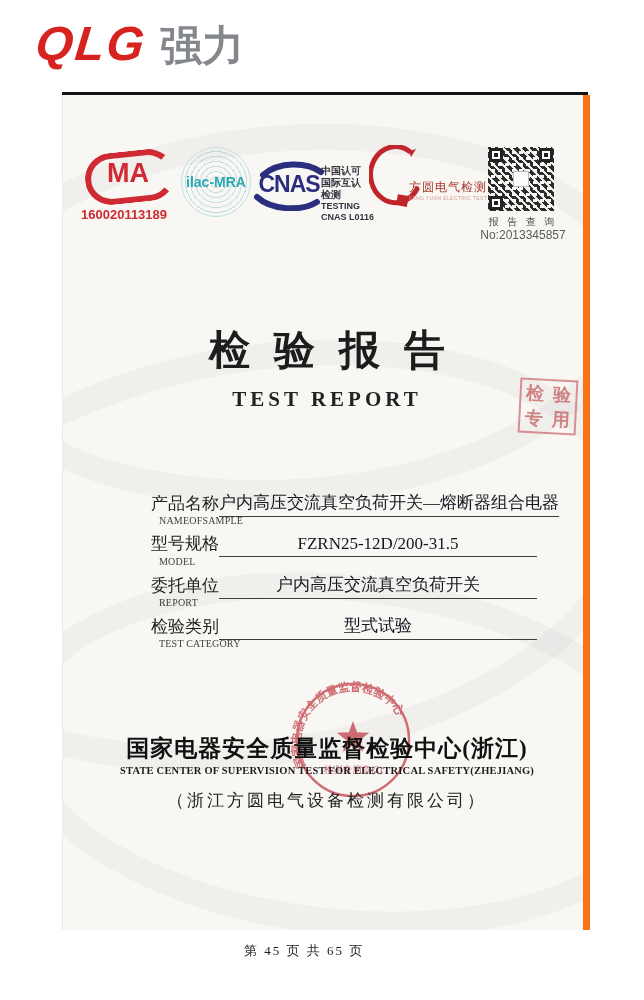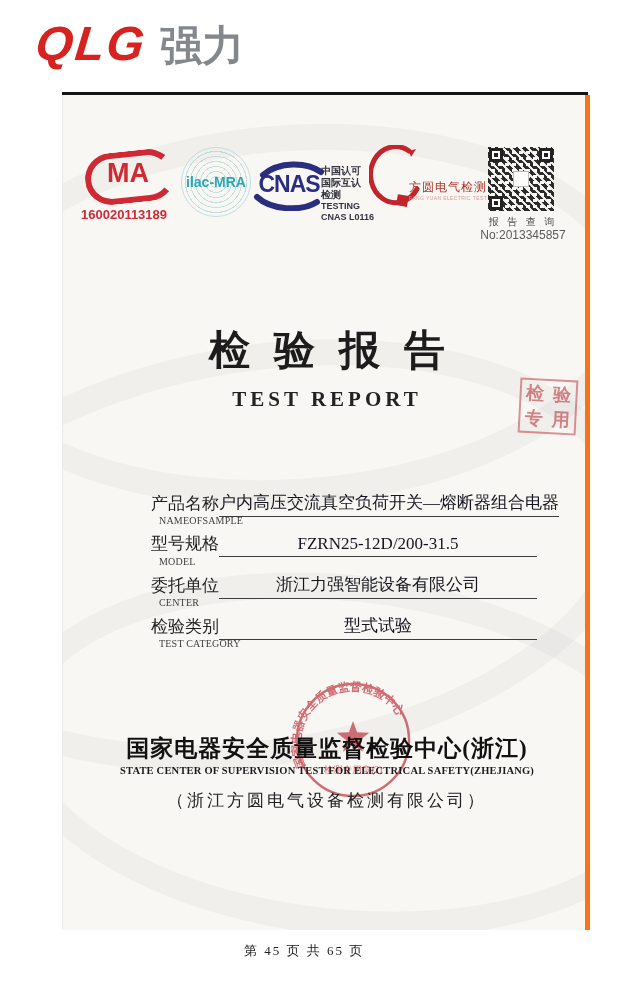--- a/index.html
+++ b/index.html
@@ -10,21 +10,21 @@
   
   .brand { position:absolute; left:36px; top:20px; display:flex; align-items:baseline;
            font-family:"Liberation Sans", sans-serif; }
   .brand-qlg { color:#d7231f; font-weight:900; font-style:italic; font-size:48px;
                letter-spacing:2px; transform:skewX(-6deg); line-height:1; }
   .brand-cn  { color:#84888d; font-weight:900; font-size:42px; margin-left:14px; line-height:1; }
   .top-rule { position:absolute; left:62px; top:92px; width:526px; height:3px; background:#141414; }
 
   
   .scan { position:absolute; left:62px; top:95px; width:528px; height:835px;
-          background:#f8f7f4; border-right:5px solid #f97316; border-left:1px solid #eceae6;
+          background:#f8f7f4; border-right:7px solid #f97316; border-left:1px solid #eceae6;
           overflow:hidden;padding-left:31px; }
   .wm { position:absolute; border:26px solid rgba(196,202,196,0.16); border-radius:50%; }
   .wm1 { width:760px; height:420px; left:-180px; top:250px; transform:rotate(-9deg); }
   .wm2 { width:680px; height:360px; left:-60px; top:480px; transform:rotate(6deg); }
   .wm3 { width:700px; height:380px; left:-120px; top:30px; transform:rotate(-4deg); }
 
   
   .badges { position:absolute; left:0; top:50px; width:528px; height:150px; }
 
   .cma { position:absolute; left:22px; top:6px; width:92px; height:72px; }
@@ -201,23 +201,23 @@
         <div class="fline">
           <span class="flabel">型号规格</span>
           <span class="fvalue">FZRN25-12D/200-31.5</span>
         </div>
         <span class="fsub">MODEL</span>
       </div>
 
       <div class="frow">
         <div class="fline">
           <span class="flabel">委托单位</span>
-          <span class="fvalue">浙江力强智能设备有限公司</span>
-        </div>
-        <span class="fsub">CENTER</span>
+          <span class="fvalue">户内高压交流真空负荷开关</span>
+        </div>
+        <span class="fsub">REPORT</span>
       </div>
 
       <div class="frow">
         <div class="fline">
           <span class="flabel">检验类别</span>
           <span class="fvalue">型式试验</span>
         </div>
         <span class="fsub">TEST CATEGORY</span>
       </div>
     </div>

